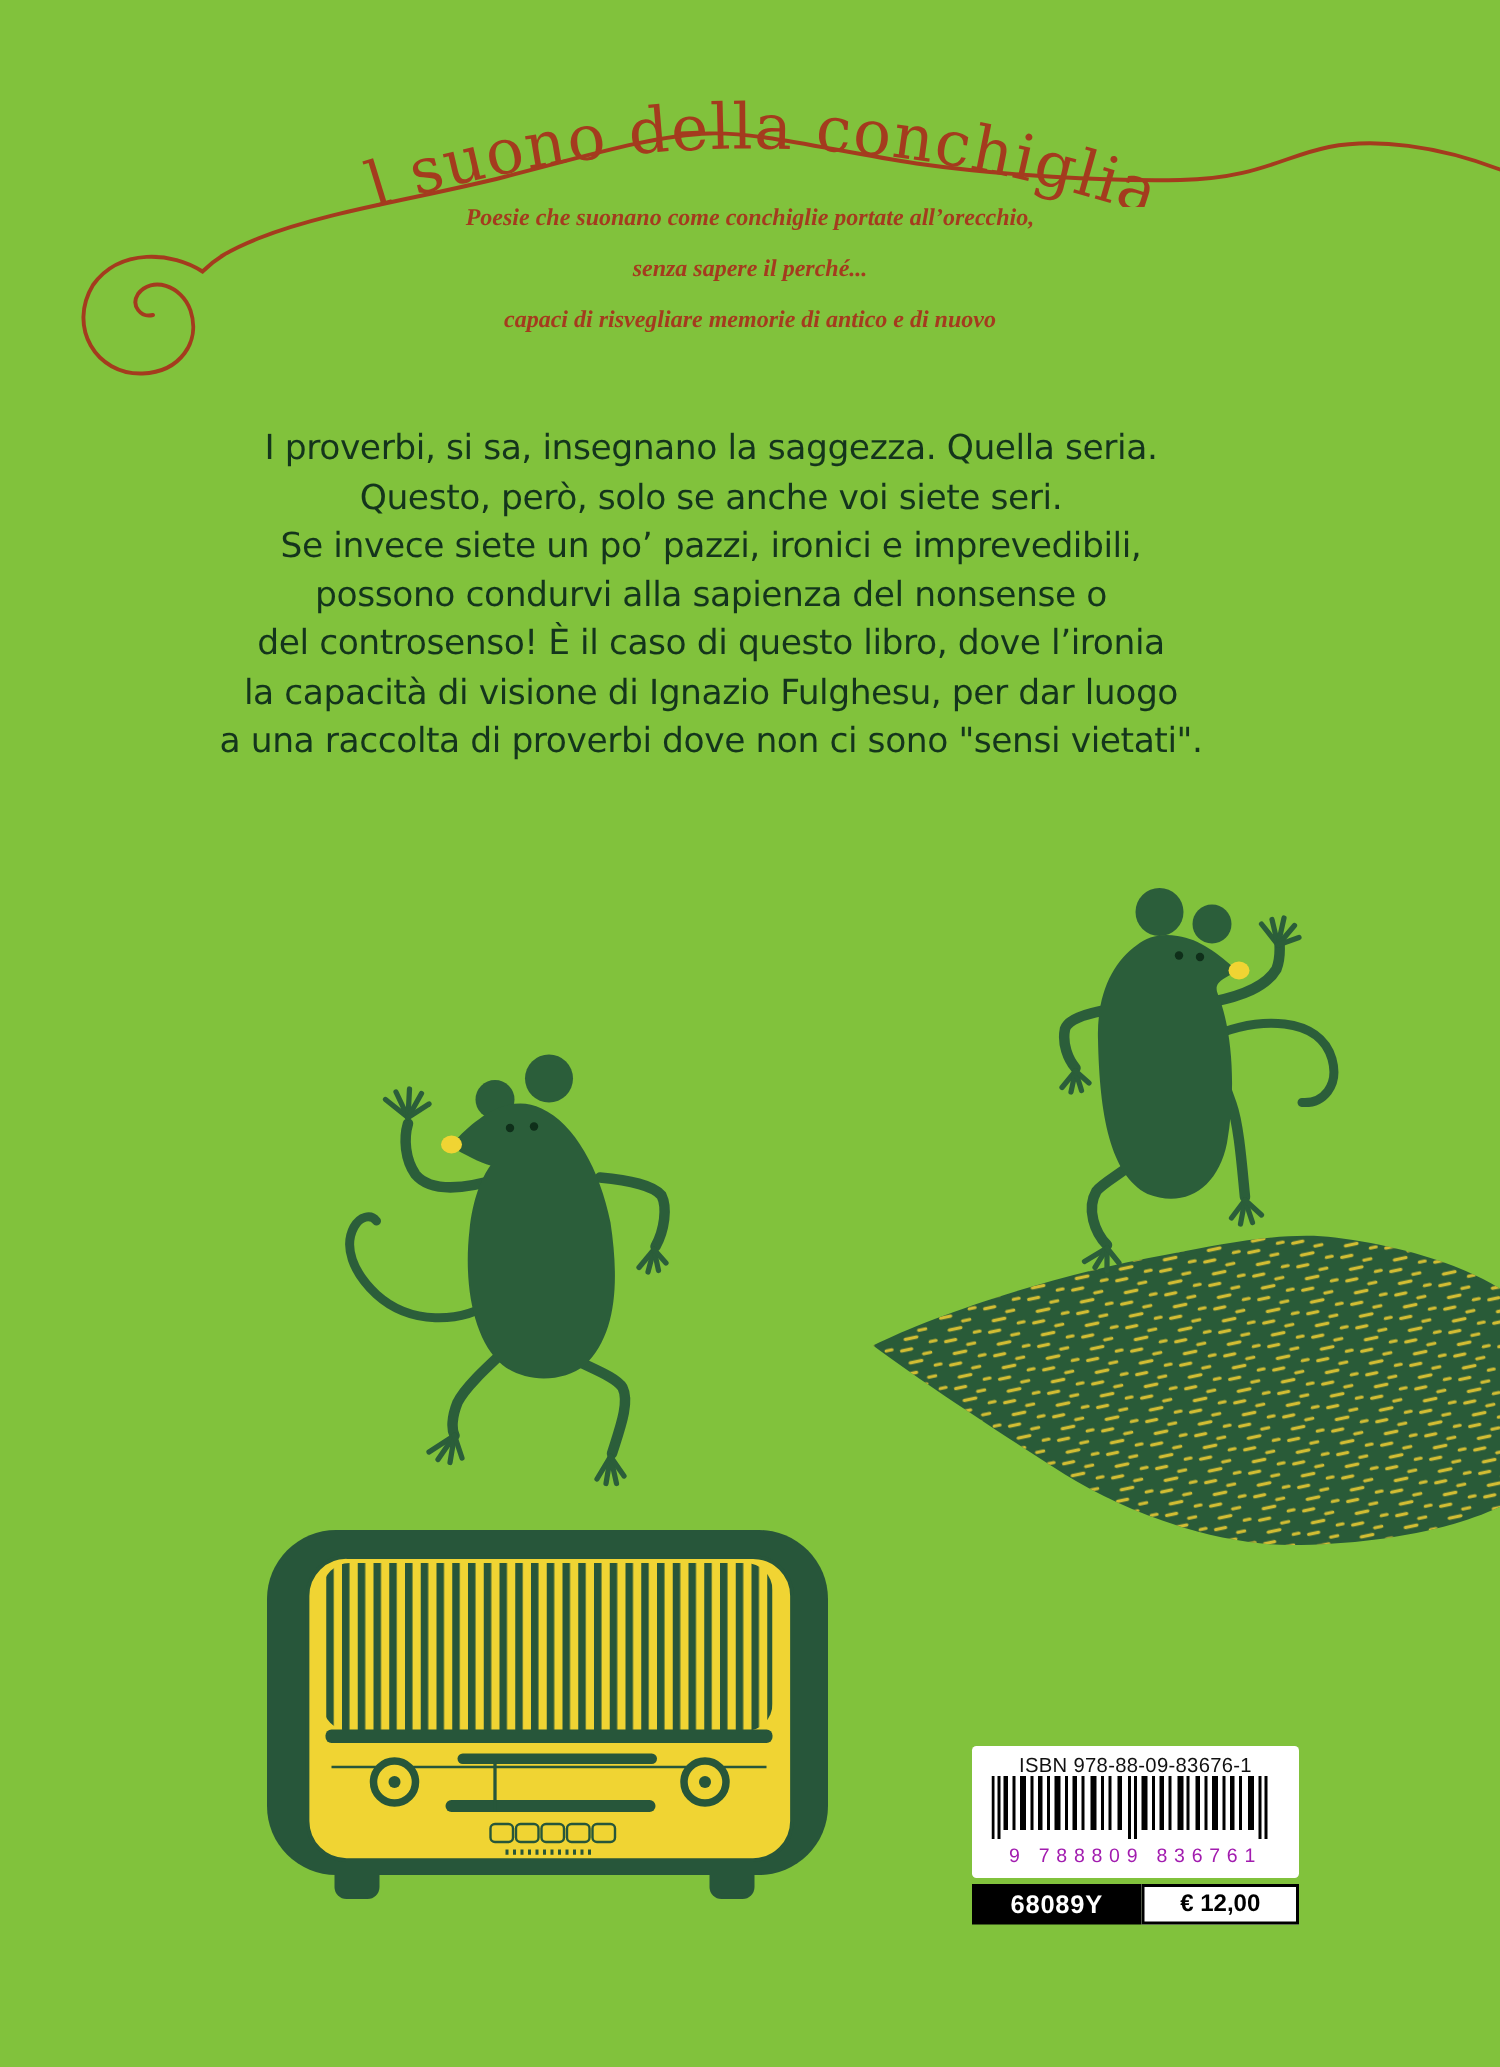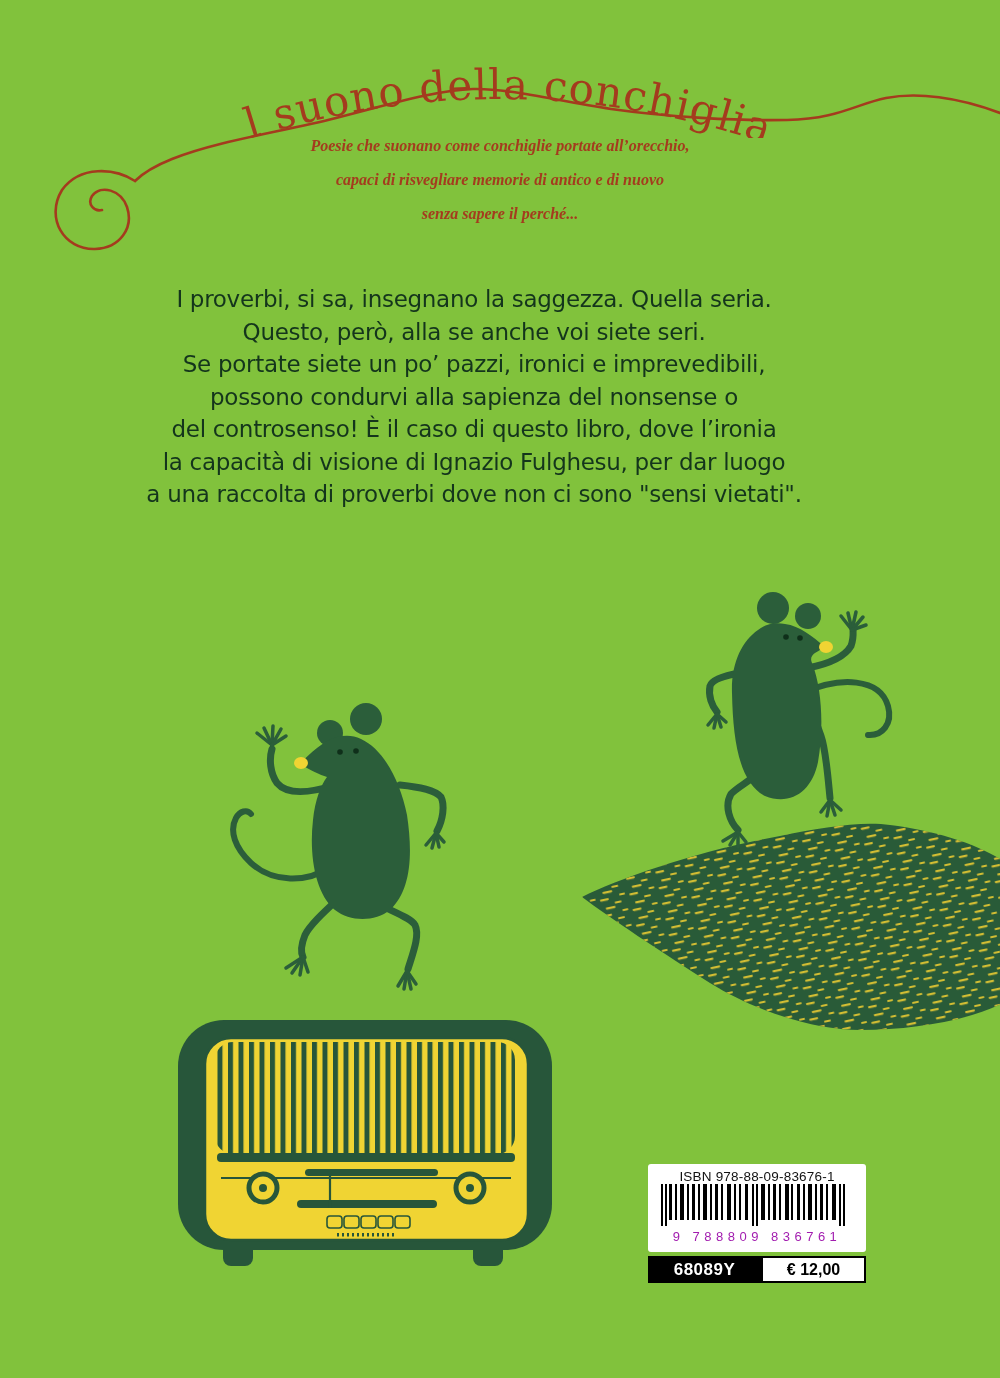--- a/index.html
+++ b/index.html
@@ -75,28 +75,28 @@
              C 152,167 143,173 135,181
              C 115,168 80,165 62,190
              C 45,218 64,250 95,249
              C 120,248 134,228 127,207
              C 121,190 101,184 92,196
              C 87,204 94,212 102,210" fill="none" stroke="#a43b1e" stroke-width="2.6" stroke-linecap="round"></path>
   </svg>
 
   <div class="tagline">
     <div>Poesie che suonano come conchiglie portate all’orecchio,</div>
+    <div>senza sapere il perché...</div>
     <div>capaci di risvegliare memorie di antico e di nuovo</div>
-    <div>senza sapere il perché...</div>
   </div>
 
   <div class="blurb">
     <div>I proverbi, si sa, insegnano la saggezza. Quella seria.</div>
-    <div>Questo, però, alla se anche voi siete seri.</div>
-    <div>Se portate siete un po’ pazzi, ironici e imprevedibili,</div>
+    <div>Questo, però, solo se anche voi siete seri.</div>
+    <div>Se invece siete un po’ pazzi, ironici e imprevedibili,</div>
     <div>possono condurvi alla sapienza del nonsense o</div>
     <div>del controsenso! È il caso di questo libro, dove l’ironia</div>
     <div>la capacità di visione di Ignazio Fulghesu, per dar luogo</div>
     <div>a una raccolta di proverbi dove non ci sono "sensi vietati".</div>
   </div>
 
   <svg class="mouse-left-svg" viewBox="0 0 250 330">
     <g stroke="#2b5e3a" stroke-width="7" stroke-linecap="round" fill="none">
 
       <path d="M 115,182 C 92,198 58,198 36,178 C 20,163 14,146 21,133 C 25,126 32,124 36,129" stroke-width="6"></path>

